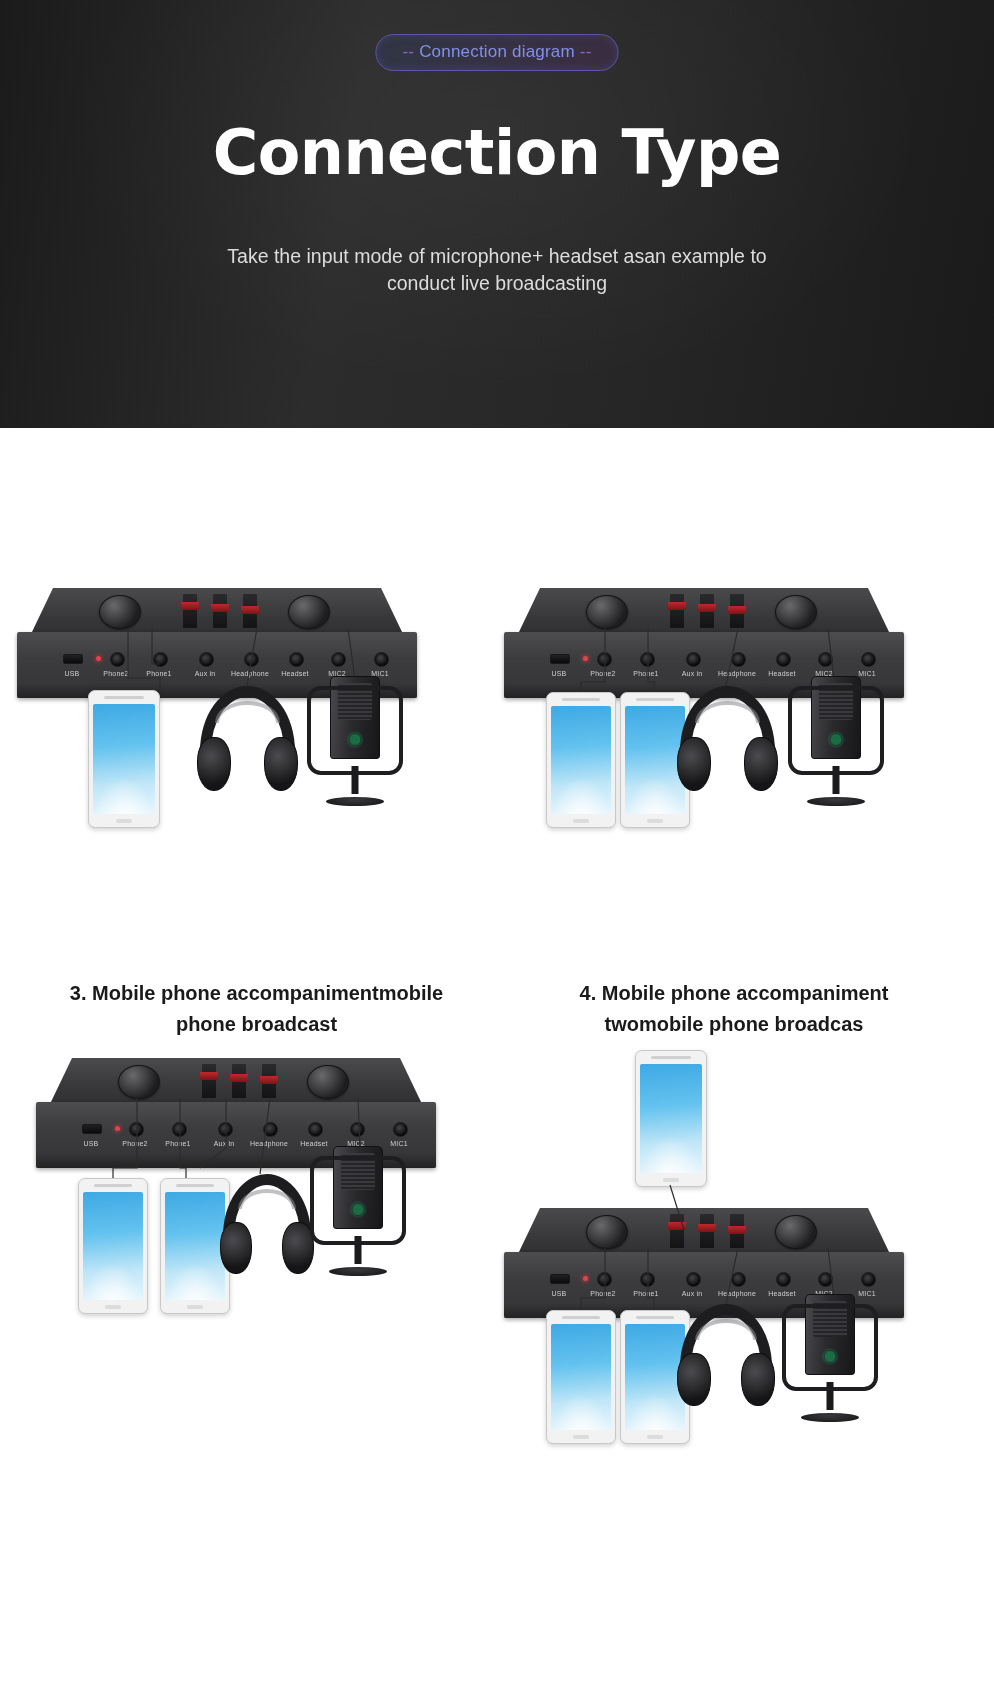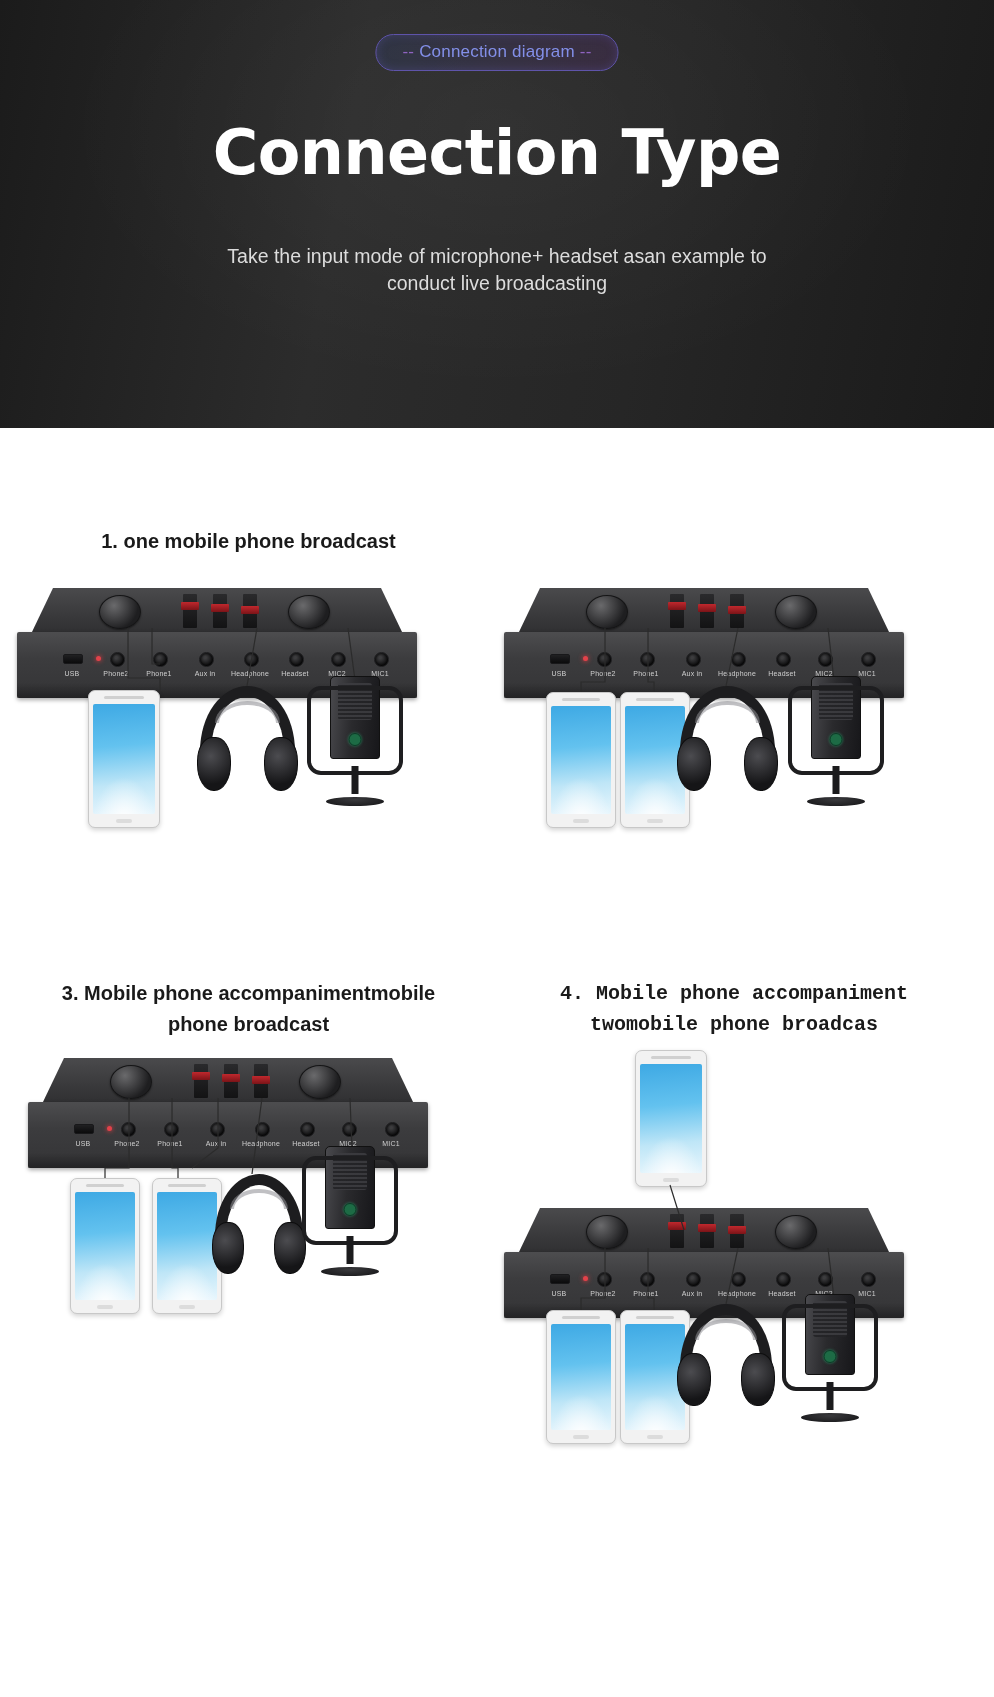--- a/index.html
+++ b/index.html
@@ -333,21 +333,20 @@
     <span>Connection diagram</span>
     <span class="dash">--</span>
   </div>
   <div class="hero-title">Connection Type</div>
   <div class="hero-sub">Take the input mode of microphone+ headset asan example to conduct live broadcasting</div>
 </div>
 
 <div class="grid">
 
   <div class="panel" style="left:0; top:0; width:497px; height:440px;">
-    <div class="panel-title" style="position:absolute; left:0; top:98px; width:497px;">1. one mobile phone broadcast</div>
 
     <div class="card" style="left:17px; top:160px; width:400px; height:110px; position:absolute;">
       <div class="top"></div>
       <div class="knob" style="left:82px; top:7px; width:40px; height:32px;"></div>
       <div class="knob" style="left:271px; top:7px; width:40px; height:32px;"></div>
       <div class="slider" style="left:166px; top:6px; width:14px; height:34px;">
           <div class="cap" style="top:8px;"></div>
         </div>
       <div class="slider" style="left:196px; top:6px; width:14px; height:34px;">
           <div class="cap" style="top:10px;"></div>
@@ -470,21 +469,21 @@
       <div class="body">
           <div class="grill"></div>
           <div class="dot"></div>
         </div>
       <div class="shock"></div>
         <div class="stem"></div>
         <div class="base"></div>
     </div>
   </div>
 
-  <div class="panel" style="left:0; top:450px; width:497px; height:460px;">
+  <div class="panel" style="left:8px; top:450px; width:497px; height:460px;">
     <div class="panel-title" style="position:absolute; left:0; top:100px; width:497px;">3. Mobile phone accompanimentmobile
 phone broadcast</div>
 
     <div class="card" style="left:28px; top:180px; width:400px; height:110px; position:absolute;">
       <div class="top"></div>
       <div class="knob" style="left:82px; top:7px; width:40px; height:32px;"></div>
       <div class="knob" style="left:271px; top:7px; width:40px; height:32px;"></div>
       <div class="slider" style="left:166px; top:6px; width:14px; height:34px;">
           <div class="cap" style="top:8px;"></div>
         </div>
@@ -545,21 +544,21 @@
           <div class="grill"></div>
           <div class="dot"></div>
         </div>
       <div class="shock"></div>
         <div class="stem"></div>
         <div class="base"></div>
     </div>
   </div>
 
   <div class="panel" style="left:474px; top:450px; width:520px; height:600px;">
-    <div class="panel-title" style="position:absolute; left:0; top:100px; width:520px;font-family:Liberation Mono, monospace;">4. Mobile phone accompaniment
+    <div class="panel-title" style="position:absolute; left:0; top:100px; width:520px;">4. Mobile phone accompaniment
 twomobile phone broadcas</div>
 
     <div class="phone" style="left:161px; top:172px; width:70px; height:135px;">
       <div class="bar"></div>
         <div class="scr"></div>
         <div class="home"></div>
     </div>
 
     <div class="card" style="left:30px; top:330px; width:400px; height:110px; position:absolute;">
       <div class="top"></div>

